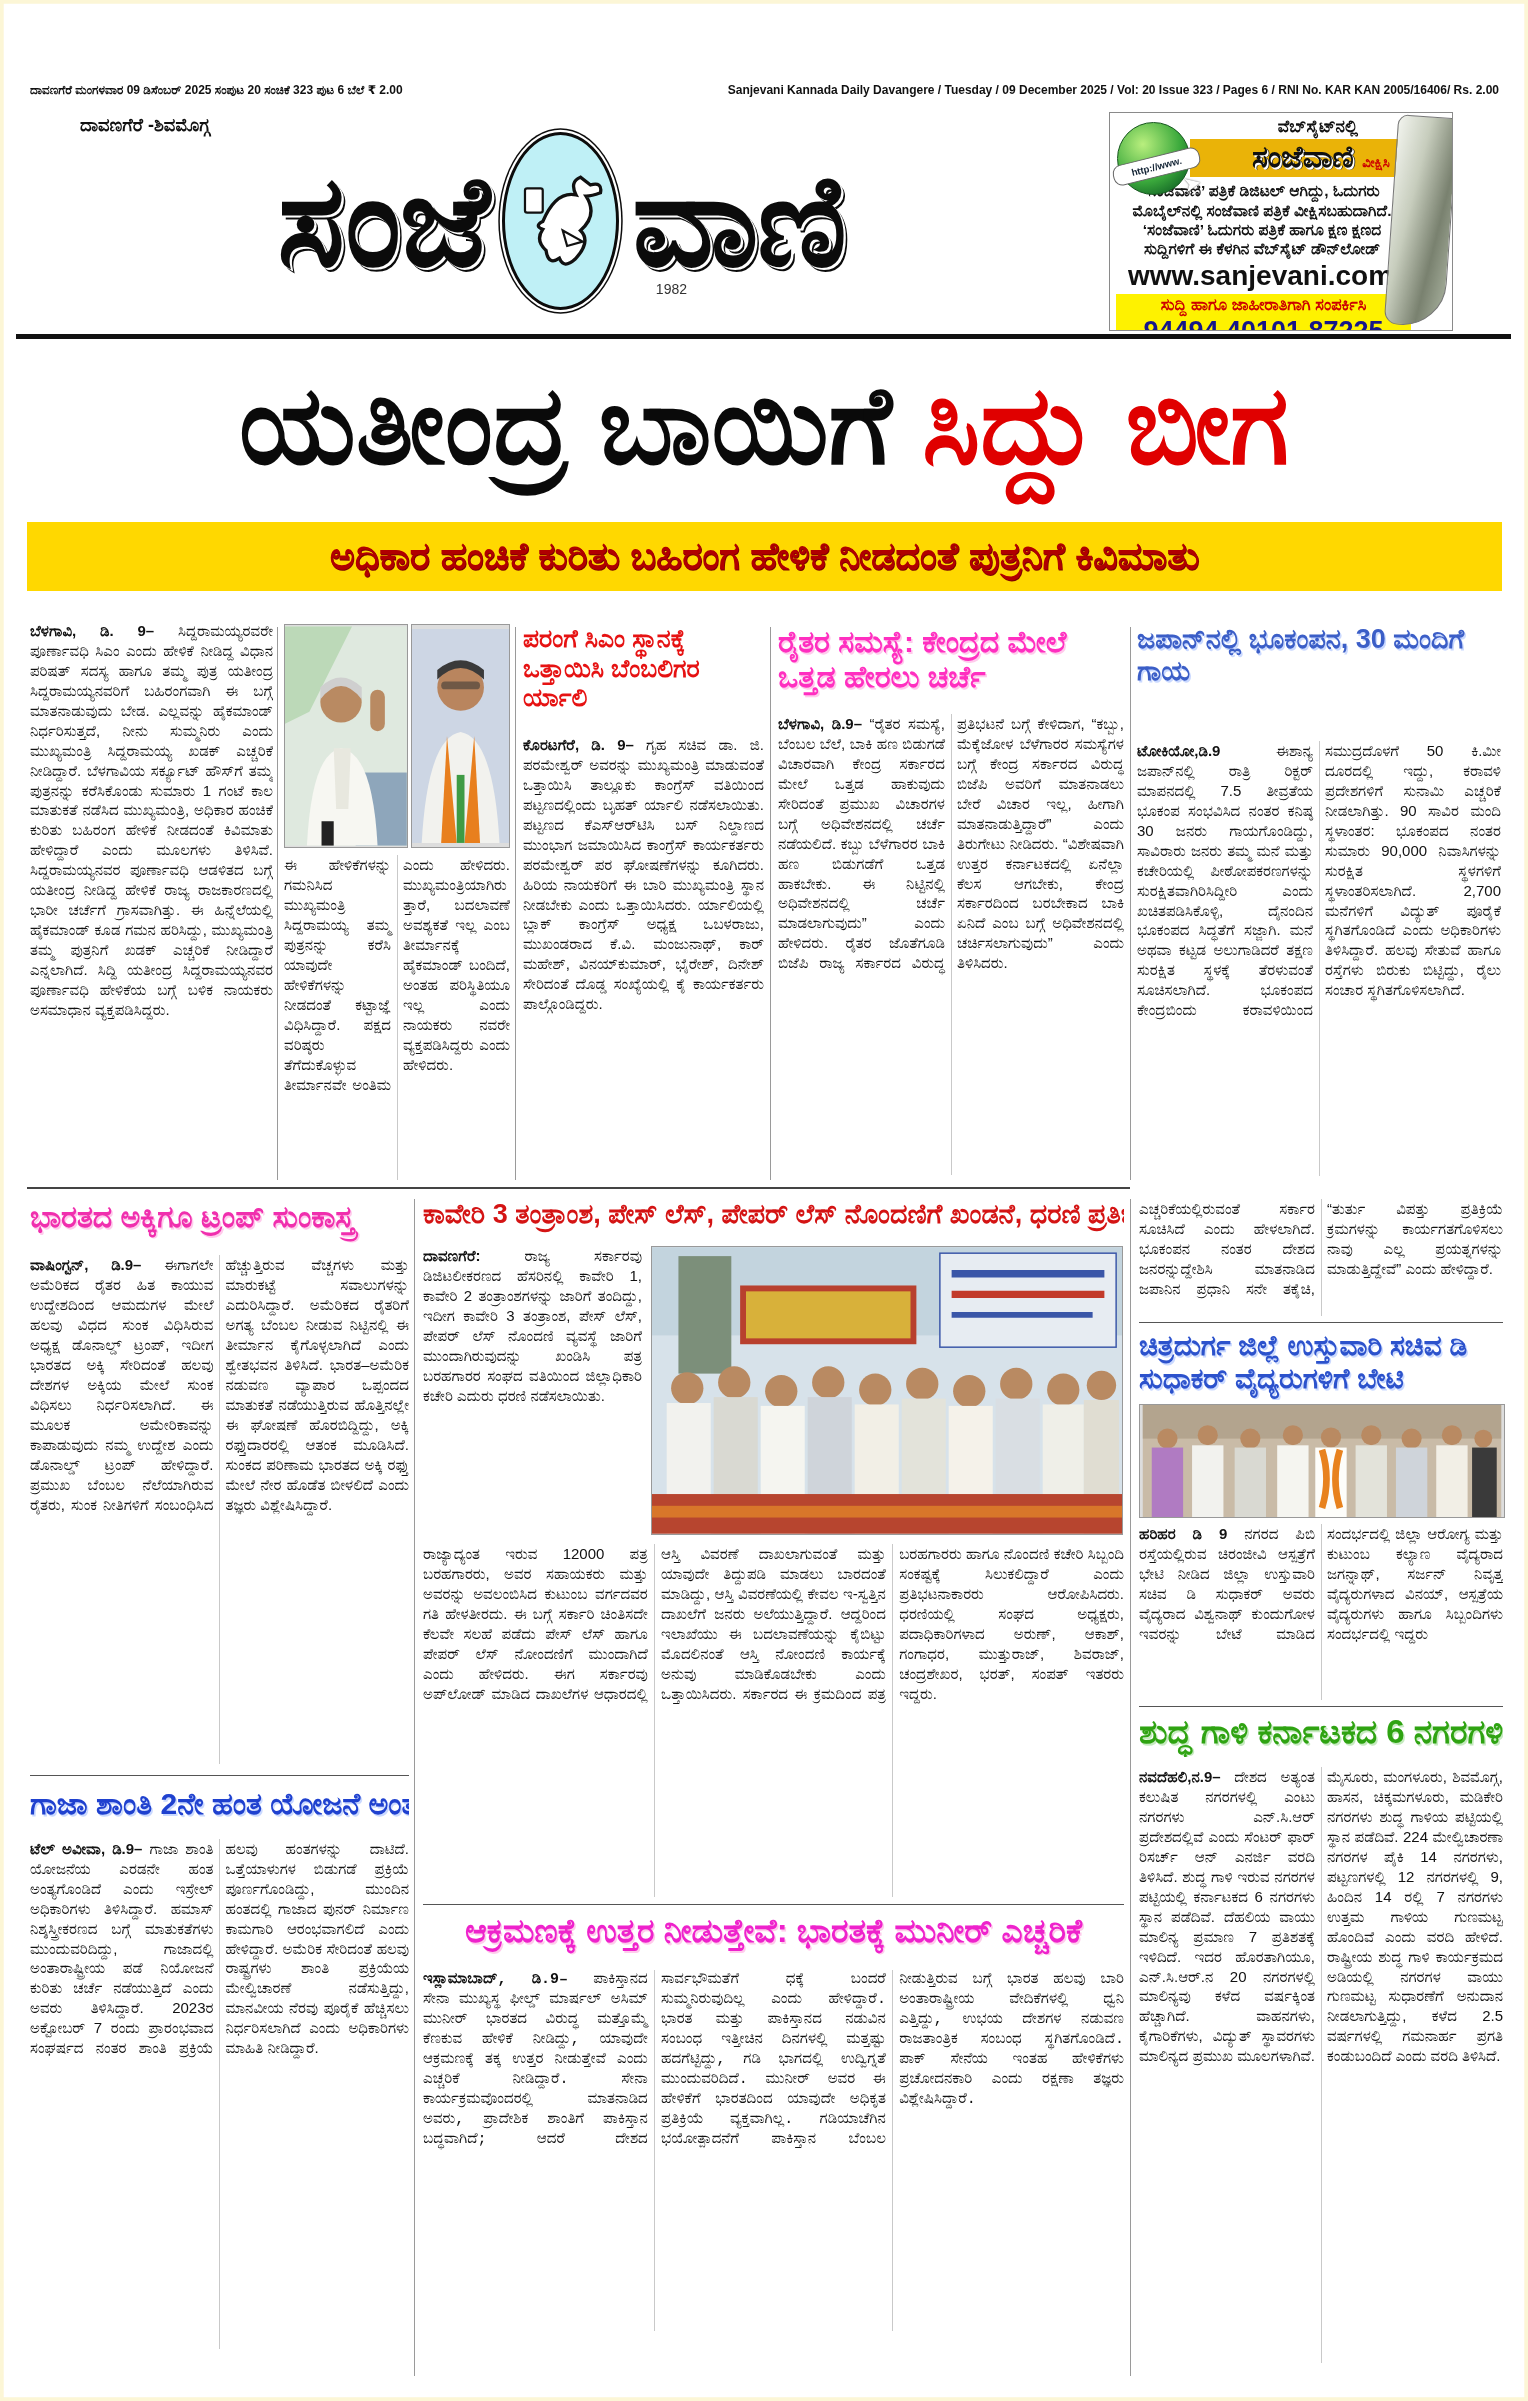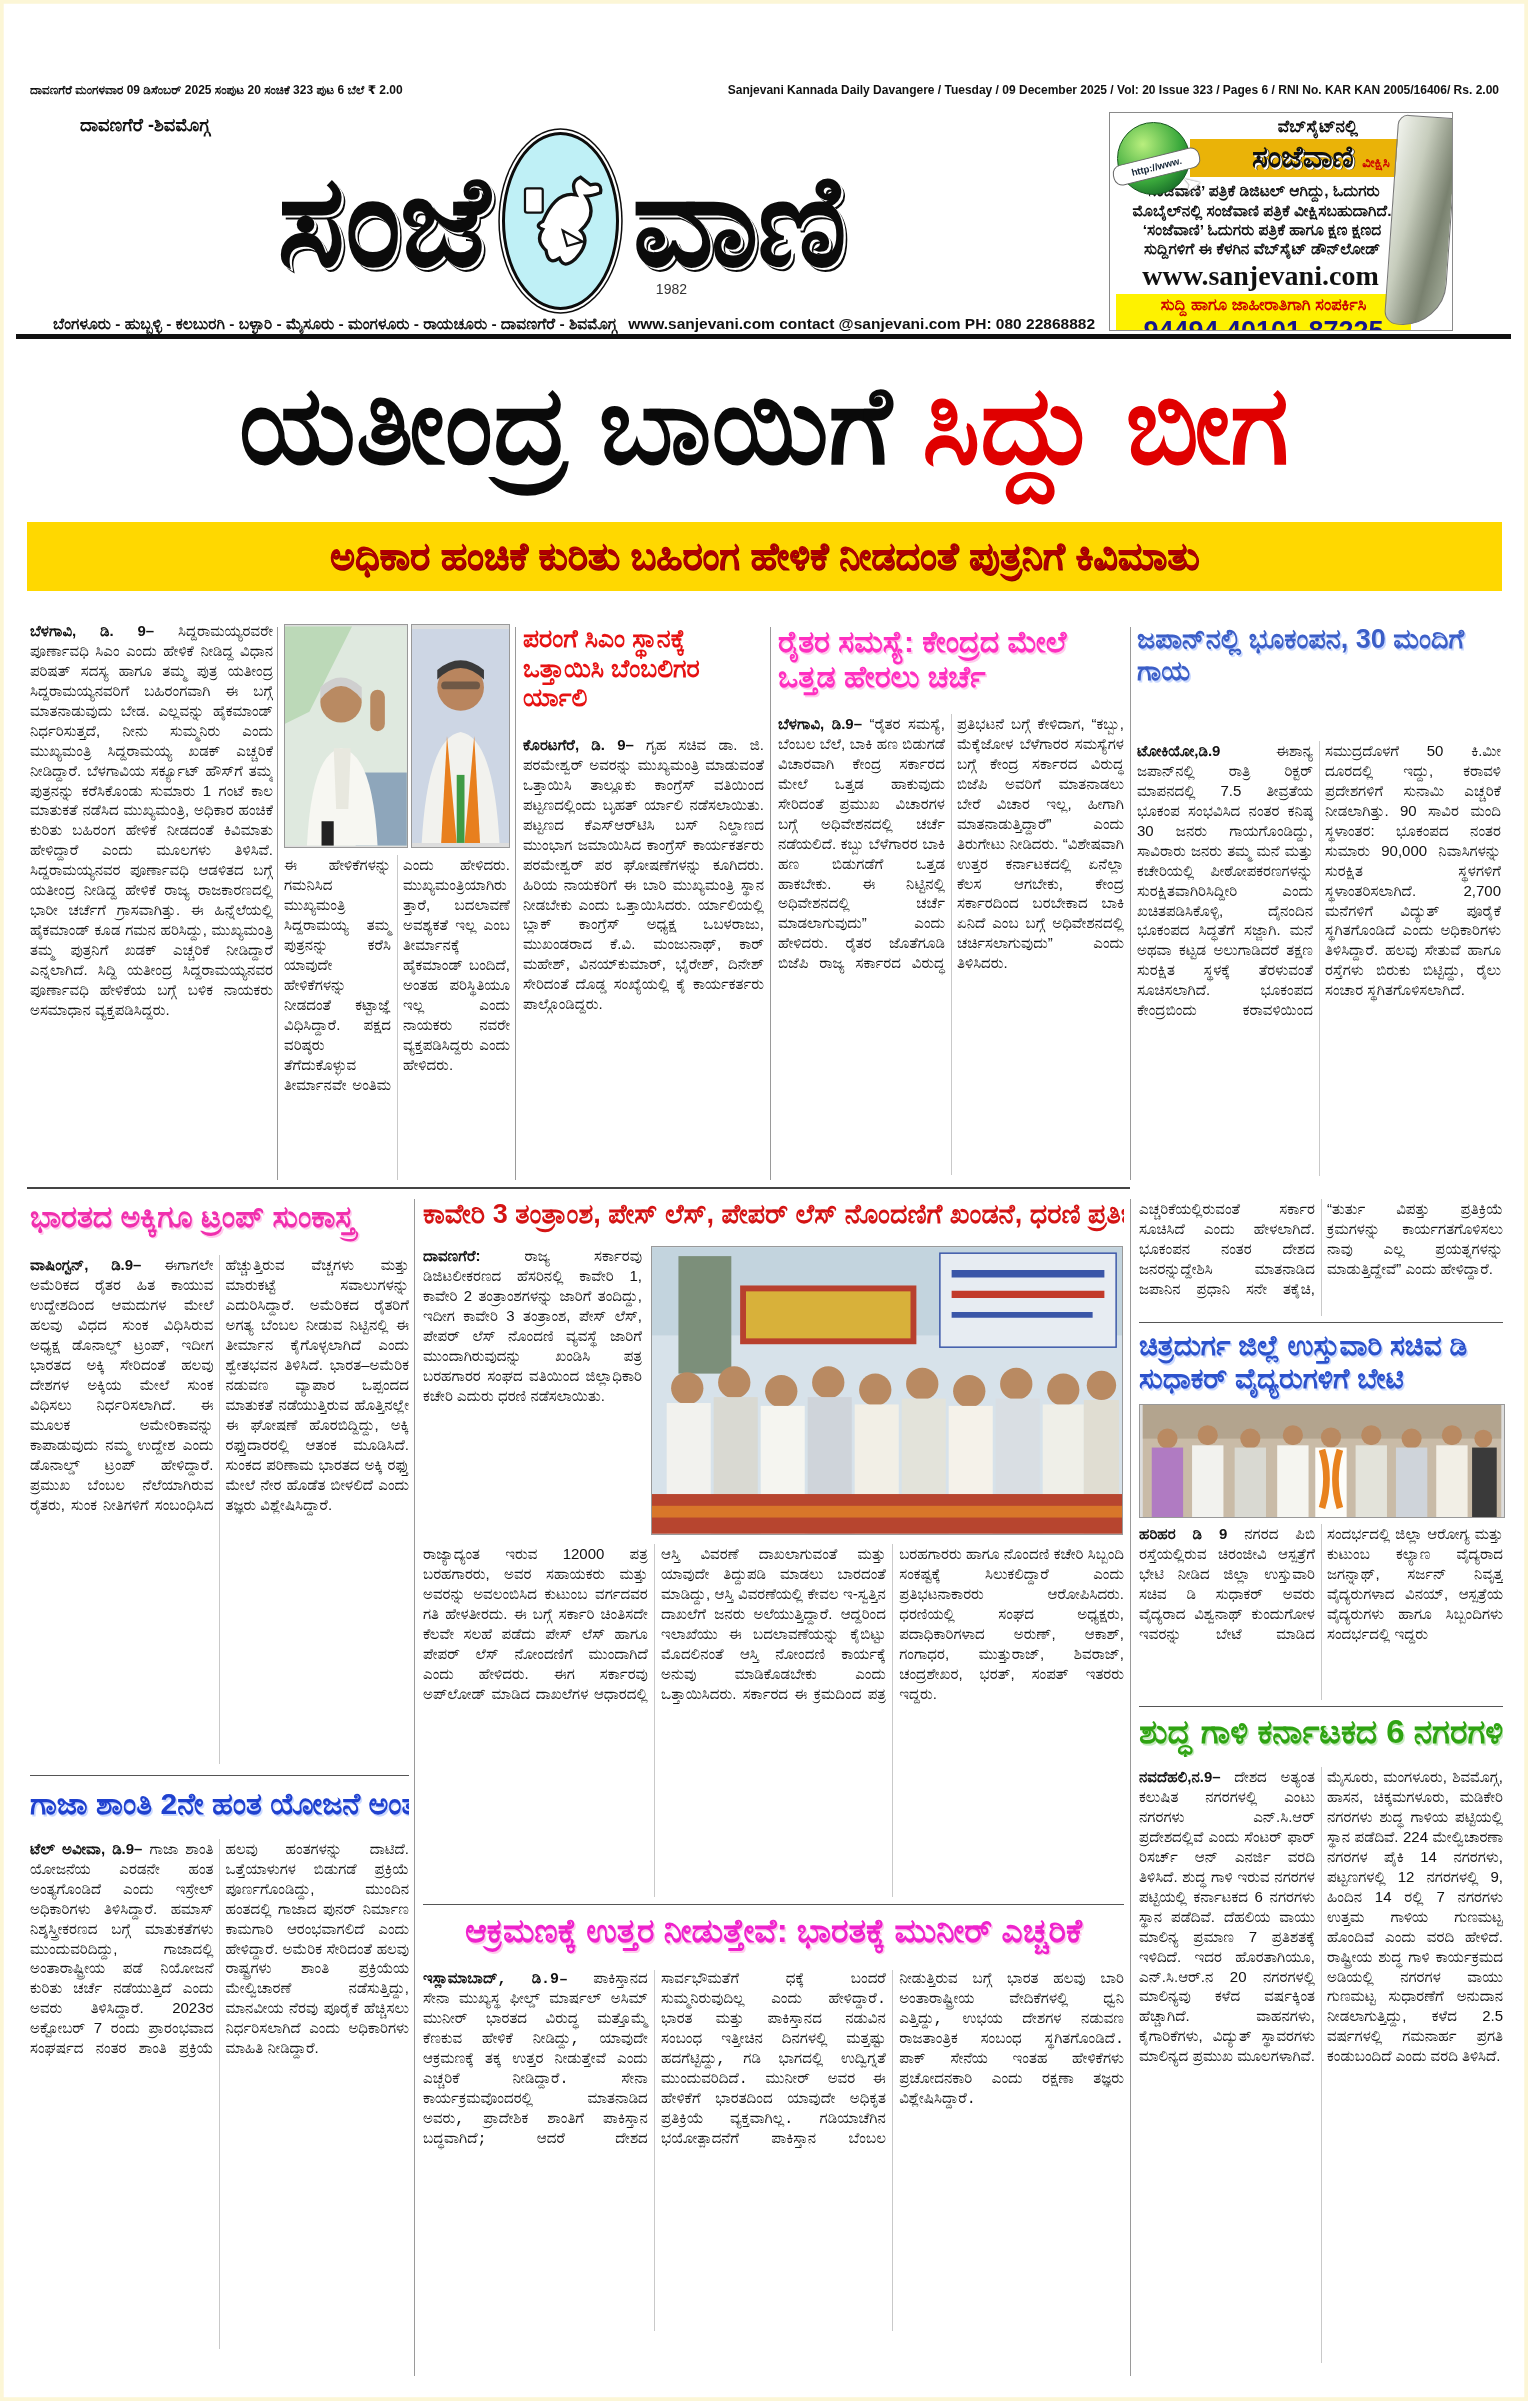--- a/index.html
+++ b/index.html
@@ -57,38 +57,34 @@
       <span class="oval">
         <svg viewBox="0 0 100 150">
           <rect x="18" y="48" width="16" height="22" rx="2" fill="#ffffff" stroke="#111" stroke-width="2"></rect>
           <path d="M34 78 Q46 50 64 54 Q58 42 68 38 L77 45 Q88 42 86 52 Q78 55 73 55 Q84 72 68 86 Q78 96 63 112 Q53 121 49 111 Q39 118 37 104 Q27 95 34 85 Q26 82 34 78 Z" fill="#ffffff" stroke="#111" stroke-width="3"></path>
           <path d="M52 86 L70 96 L56 100 Z" fill="#ffffff" stroke="#111" stroke-width="2"></path>
         </svg>
         <span class="year">1982</span>
       </span>
       <span class="logo-big">ವಾಣಿ</span>
     </div>
-    <div class="abs" style="bottom:1.5px;left:31px;width:1042px;display:flex;justify-content:space-between;font-size:15.5px;font-weight:bold;">
-      <span>ಬೆಂಗಳೂರು - ಹುಬ್ಬಳ್ಳಿ - ಕಲಬುರಗಿ - ಬಳ್ಳಾರಿ - ಮೈಸೂರು - ಮಂಗಳೂರು - ರಾಯಚೂರು - ದಾವಣಗೆರೆ - ಶಿವಮೊಗ್ಗ</span>
-      <span>www.sanjevani.com  contact @sanjevani.com PH: 080 22868882</span>
-    </div>
   </div>
 
   <div class="abs promo" style="top:112px;left:1109px;width:342px;height:217px;">
     <div class="globe">
       <div class="ribbon">http://www.</div>
       <div class="cursor">➤</div>
     </div>
     <div class="row" style="padding:4.4px 7.4px 1.5px 81px;font-size:17px;font-weight:bold;">ವೆಬ್‌ಸೈಟ್‌ನಲ್ಲಿ</div>
     <div class="row" style="background:#eab308;margin-left:80px;padding:1.5px 4.4px;font-size:30px;font-weight:900;text-shadow:1.5px 1.5px 0 #fff,2.2px 2.2px 0 #111;">
       <span>ಸಂಜೆವಾಣಿ</span>
       <span style="font-size:13.3px;color:#cc0000;text-shadow:none;font-weight:bold;">ವೀಕ್ಷಿಸಿ</span>
     </div>
     <div class="row" style="padding:4.4px 47px 1.5px 9px;font-size:15.5px;font-weight:bold;line-height:1.25;">‘ಸಂಜೆವಾಣಿ’ ಪತ್ರಿಕೆ ಡಿಜಿಟಲ್ ಆಗಿದ್ದು, ಓದುಗರು ಮೊಬೈಲ್‌ನಲ್ಲಿ ಸಂಜೆವಾಣಿ ಪತ್ರಿಕೆ ವೀಕ್ಷಿಸಬಹುದಾಗಿದೆ. ‘ಸಂಜೆವಾಣಿ’ ಓದುಗರು ಪತ್ರಿಕೆ ಹಾಗೂ ಕ್ಷಣ ಕ್ಷಣದ ಸುದ್ದಿಗಳಿಗೆ ಈ ಕೆಳಗಿನ ವೆಬ್‌ಸೈಟ್ ಡೌನ್‌ಲೋಡ್</div>
-    <div class="row" style="font-size:28px;font-weight:900;padding-right:41px;font-family:Liberation Serif, serif;">www.sanjevani.com</div>
+    <div class="row" style="font-size:28px;font-weight:900;padding-right:41px;">www.sanjevani.com</div>
     <div class="row" style="background:#fef200;margin:1.5px 41px 0 6px;color:#cc0000;font-size:16.3px;font-weight:bold;padding:1.5px 0;">ಸುದ್ದಿ ಹಾಗೂ ಜಾಹೀರಾತಿಗಾಗಿ ಸಂಪರ್ಕಿಸಿ</div>
     <div class="row" style="background:#fef200;margin:0 41px 3px 6px;color:#15158a;font-size:27px;font-weight:900;padding:0.7px 0;">94494 40101,87225 40200</div>
     <div class="curl"></div>
   </div>
 
   <div class="abs" style="top:334px;left:16.3px;width:1495px;height:5.2px;background:#111;"></div>
 
   <div class="abs" style="top:522px;left:27px;width:1475px;height:69px;background:#ffd800;display:flex;align-items:center;justify-content:center;">
     <span style="font-size:38px;font-weight:900;color:#b00000;text-shadow:0.7px 0.7px 0 #7a0000;">ಅಧಿಕಾರ ಹಂಚಿಕೆ ಕುರಿತು ಬಹಿರಂಗ ಹೇಳಿಕೆ ನೀಡದಂತೆ ಪುತ್ರನಿಗೆ ಕಿವಿಮಾತು</span>
   </div>

